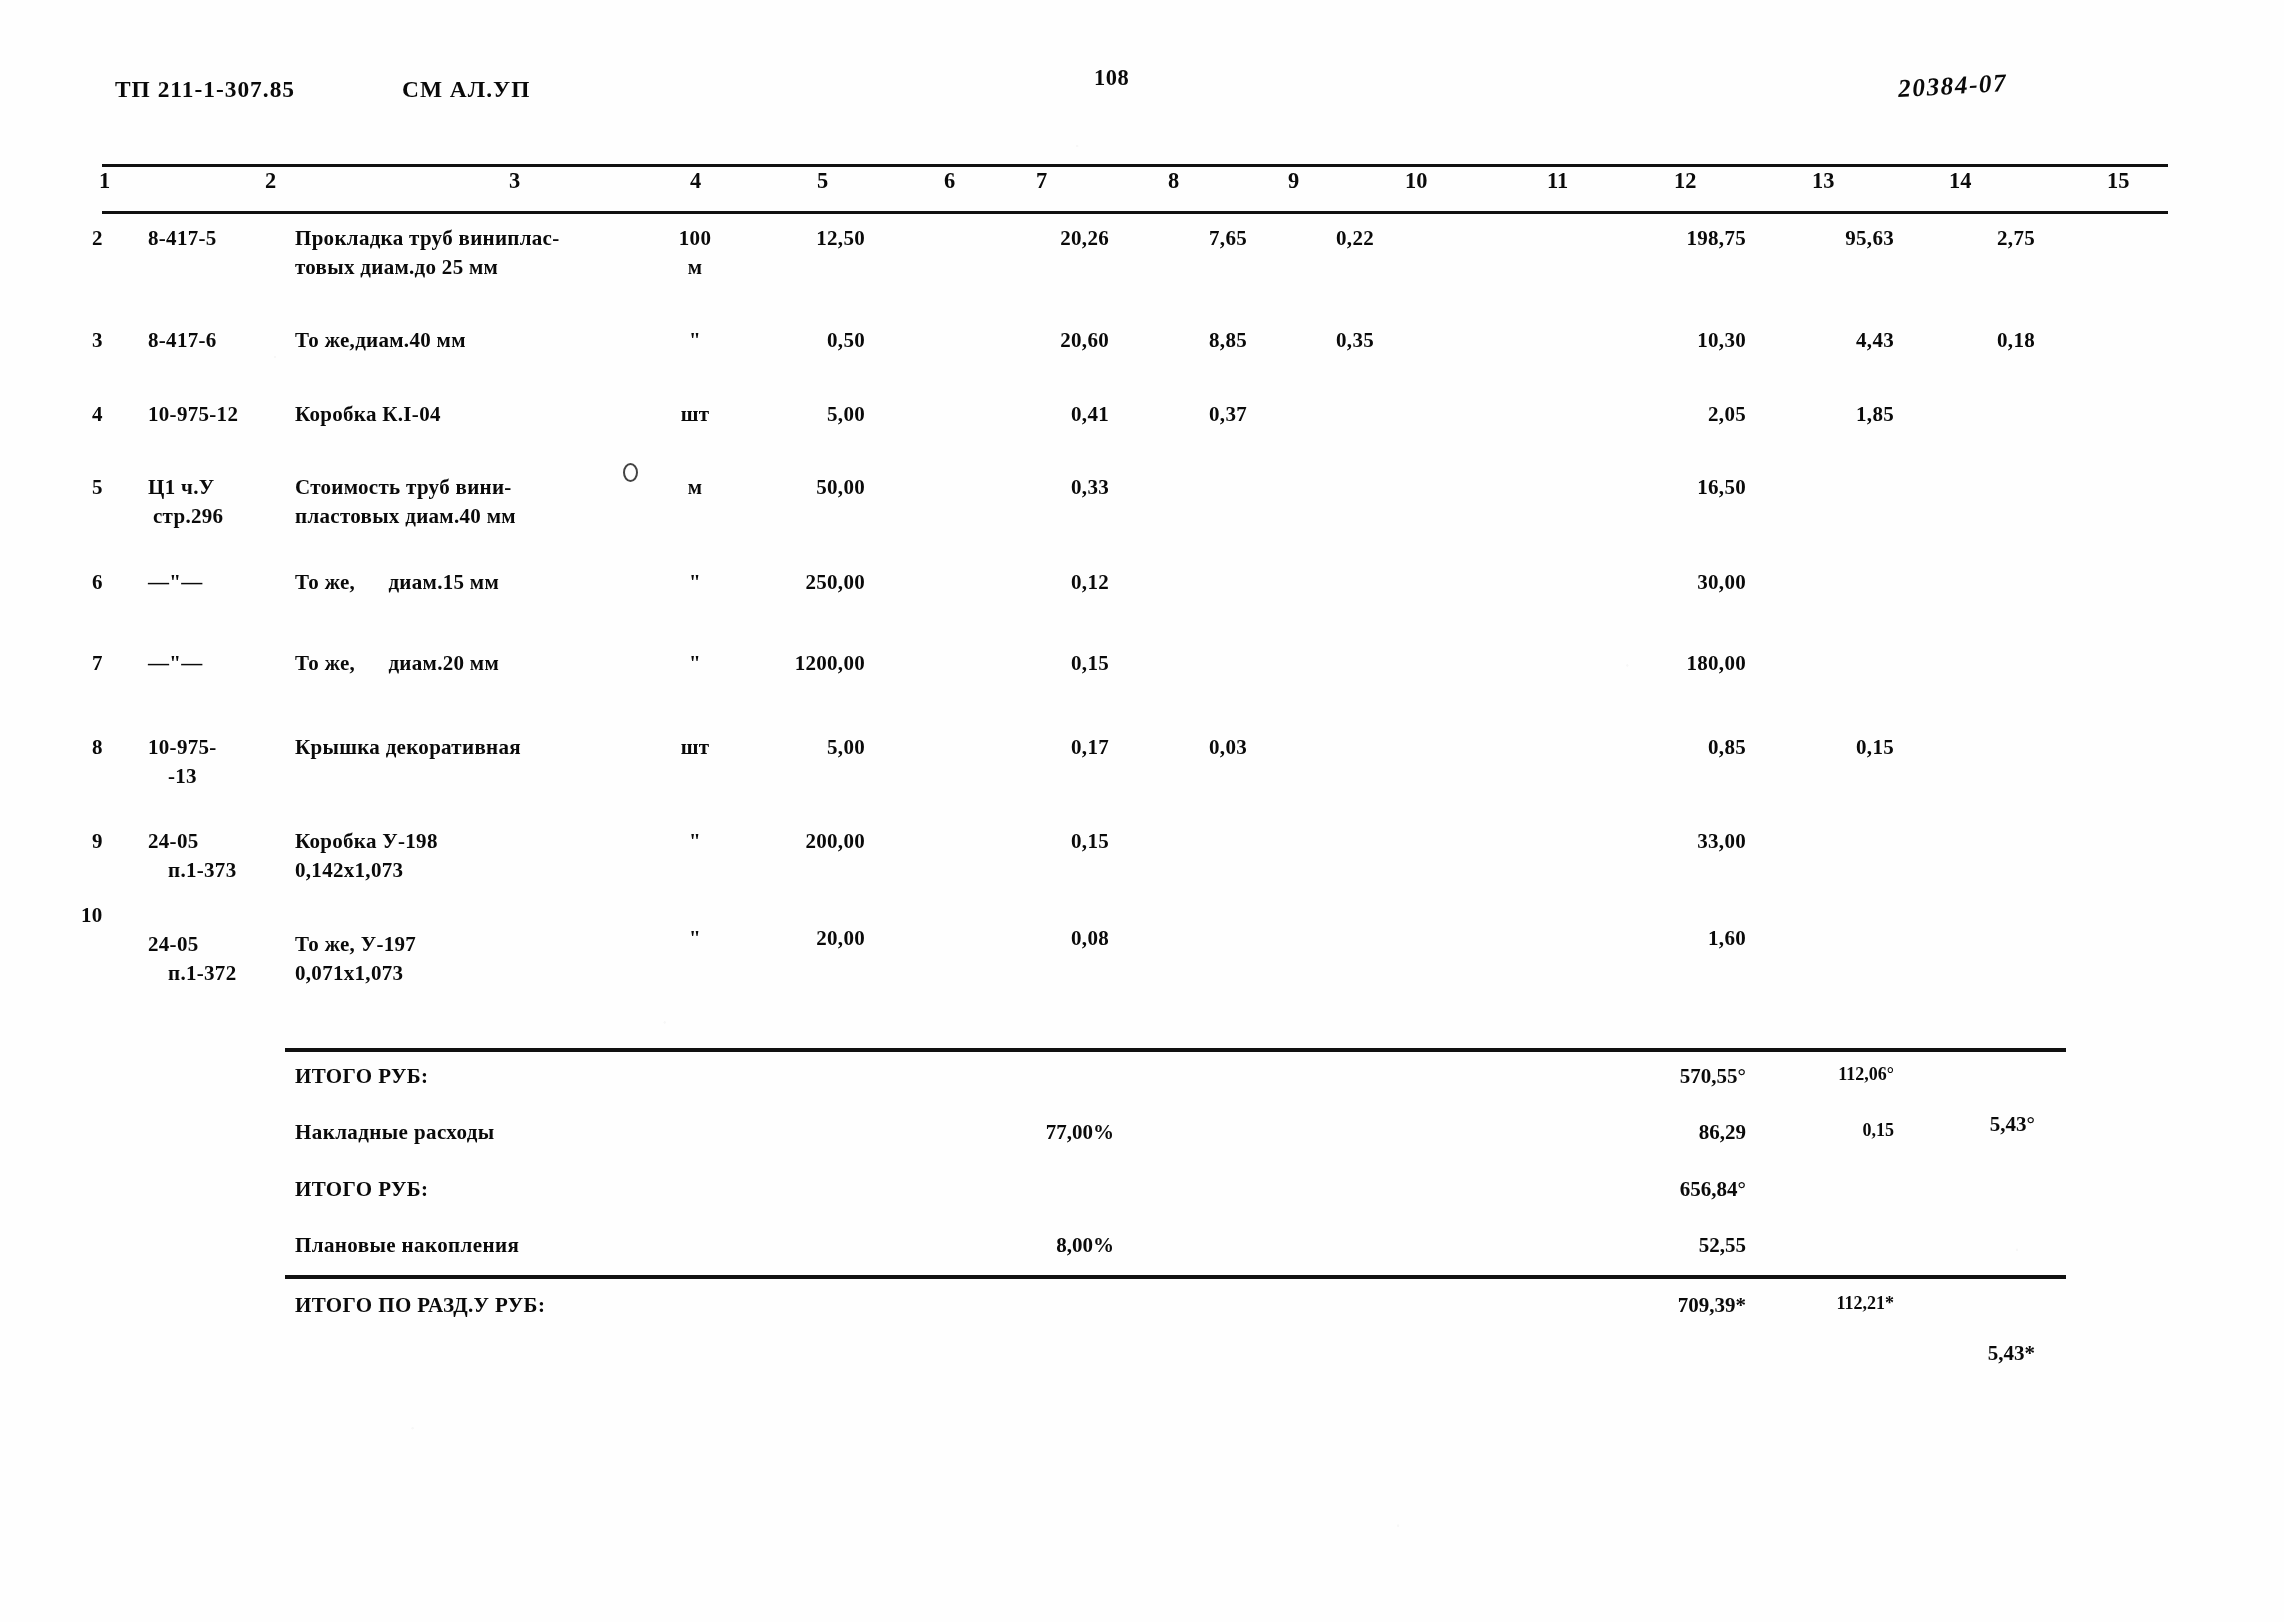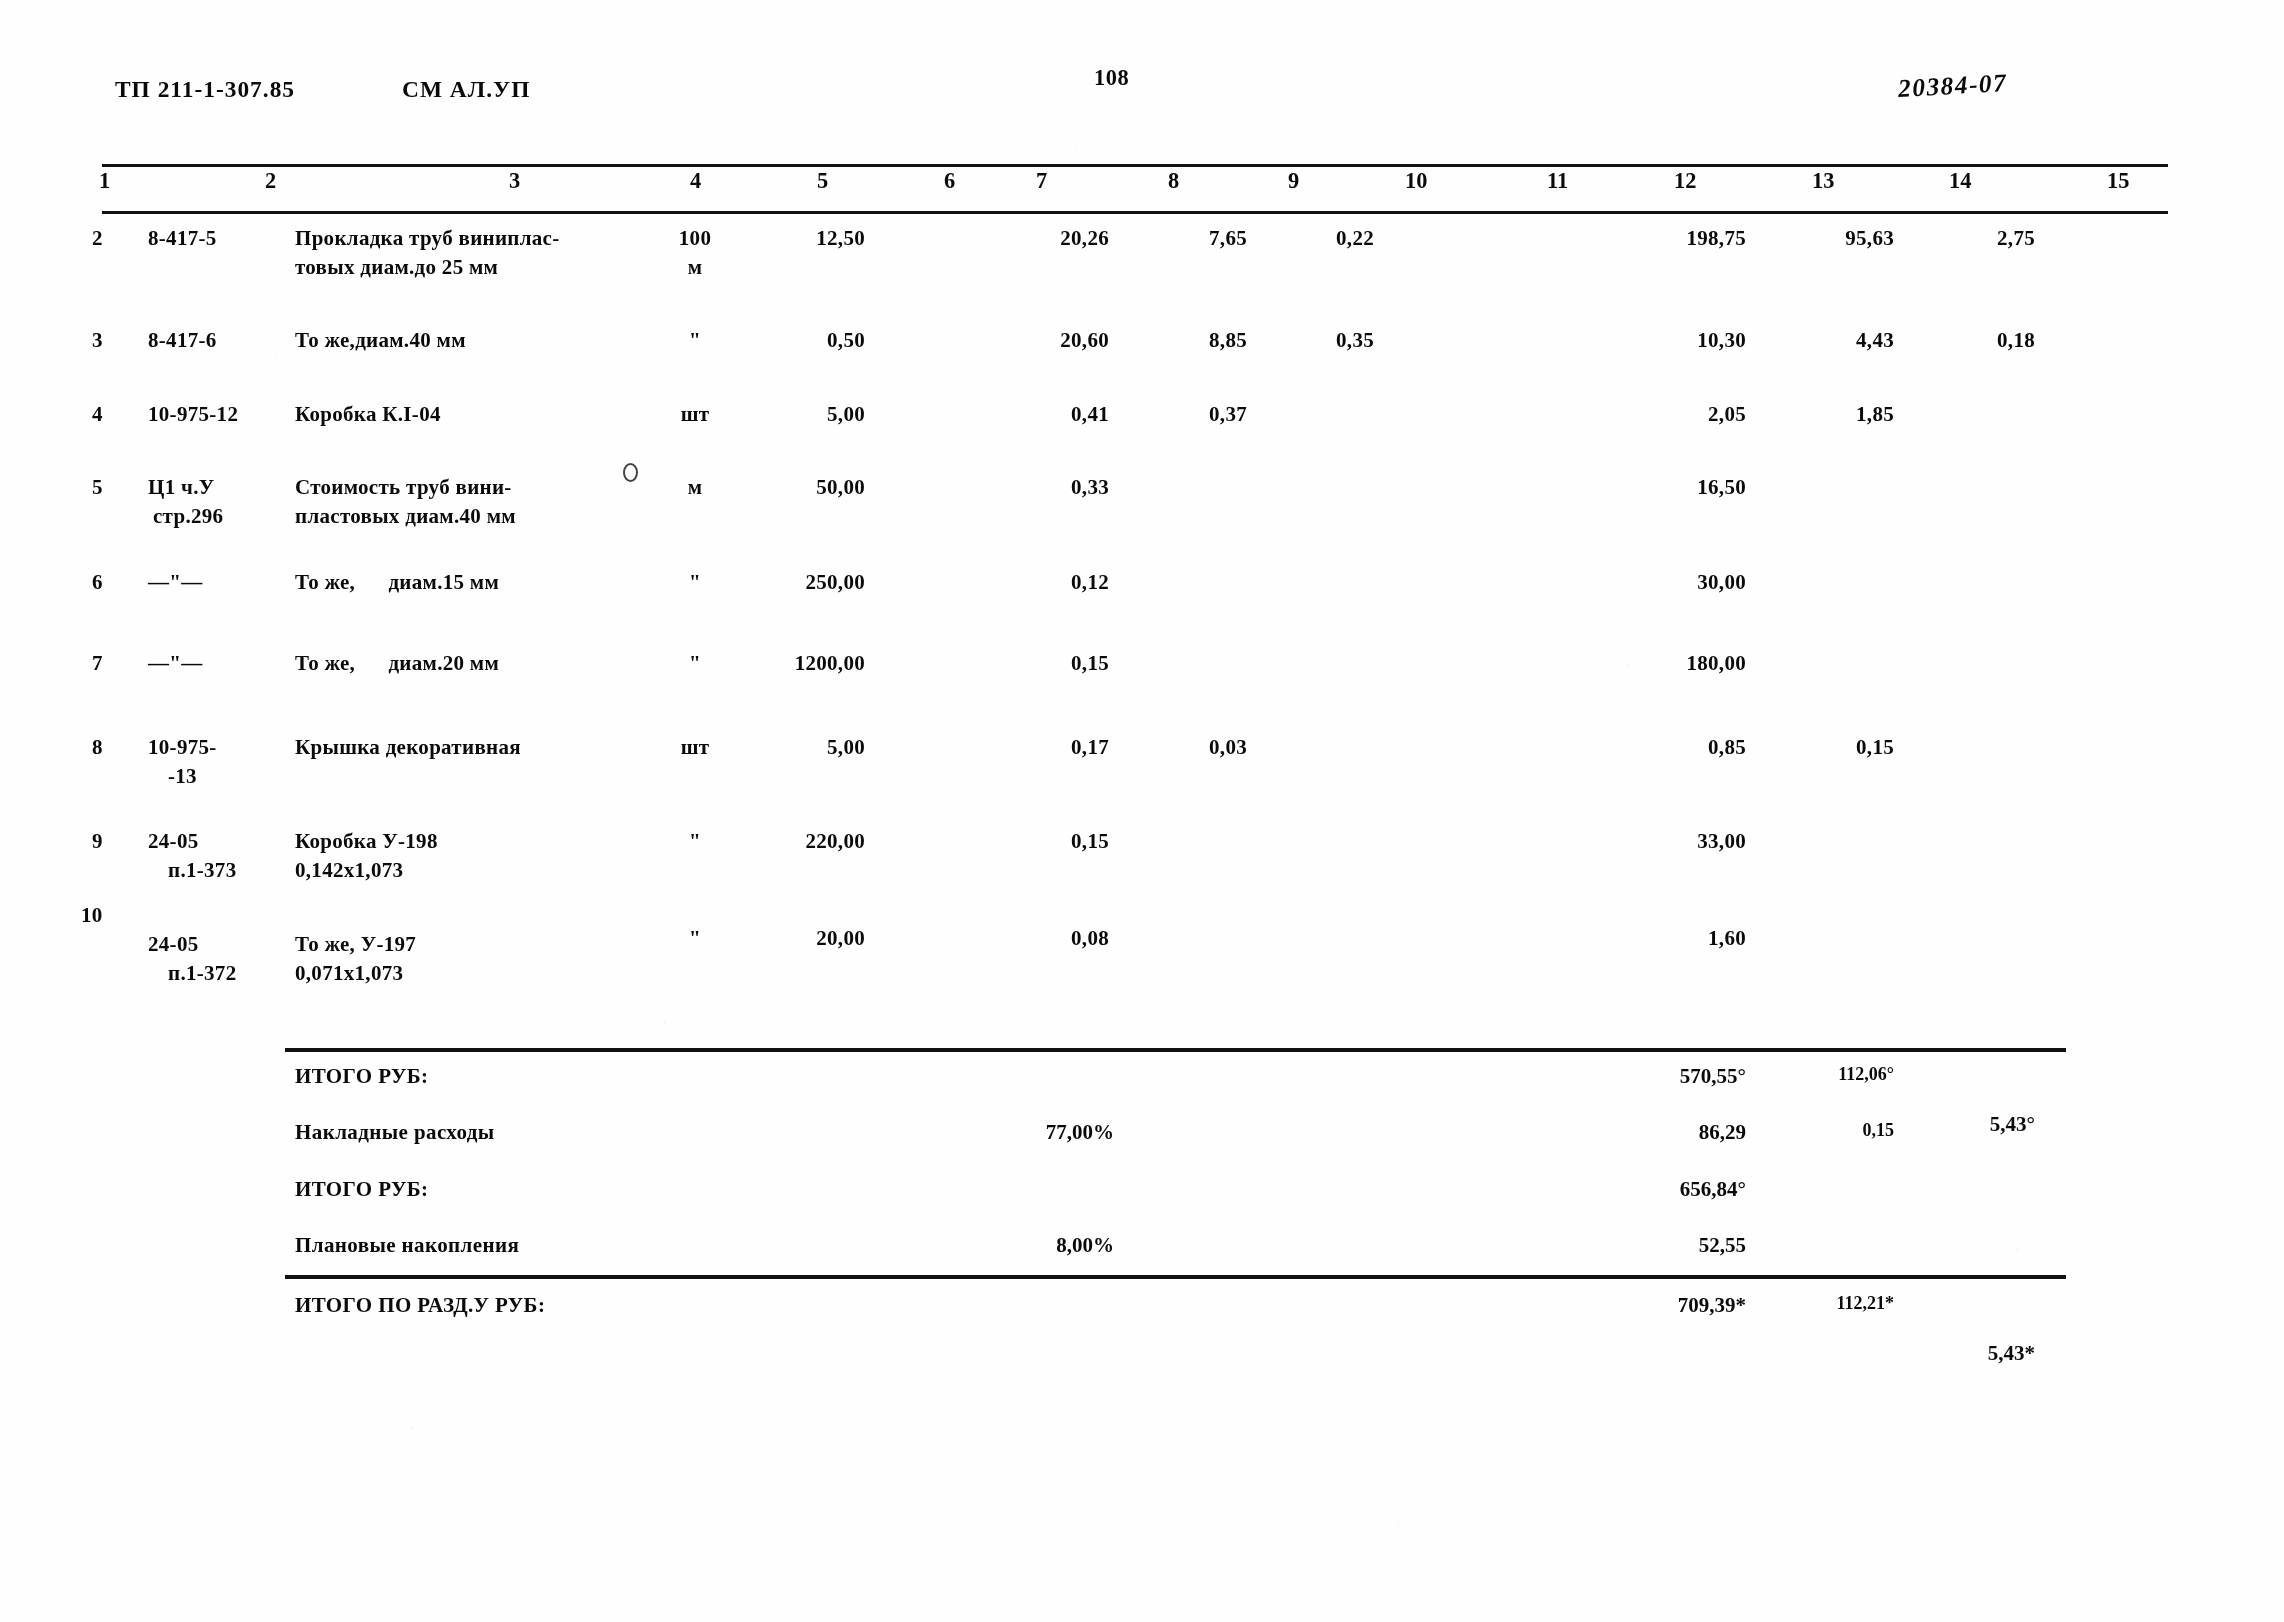--- a/index.html
+++ b/index.html
@@ -297,21 +297,21 @@
         <div class="cell c-13 num">0,15</div>
         <div class="cell c-14 num"></div>
       </div>
       <div class="row" style="position: absolute; top: 603px; height: 76px;">
         <div class="cell c-no lft">9</div>
         <div class="cell c-code lft">24-05</div>
         <div class="cell c-code lft" style="top: 28.5px; left: 168px;">п.1-373</div>
         <div class="cell c-desc lft">Коробка У-198</div>
         <div class="cell c-desc lft" style="top: 28.5px;">0,142х1,073</div>
         <div class="cell c-unit ctr">"</div>
-        <div class="cell c-qty num">220,00</div>
+        <div class="cell c-qty num">200,00</div>
         <div class="cell c-7 num">0,15</div>
         <div class="cell c-8 num"></div>
         <div class="cell c-9 num"></div>
         <div class="cell c-12 num">33,00</div>
         <div class="cell c-13 num"></div>
         <div class="cell c-14 num"></div>
       </div>
       <div class="row" style="position: absolute; top: 700px; height: 76px;">
         <div class="cell c-no lft" style="left: 81px; top: -23.4px;">10</div>
         <div class="cell c-code lft" style="top: 6.1px;">24-05</div>

